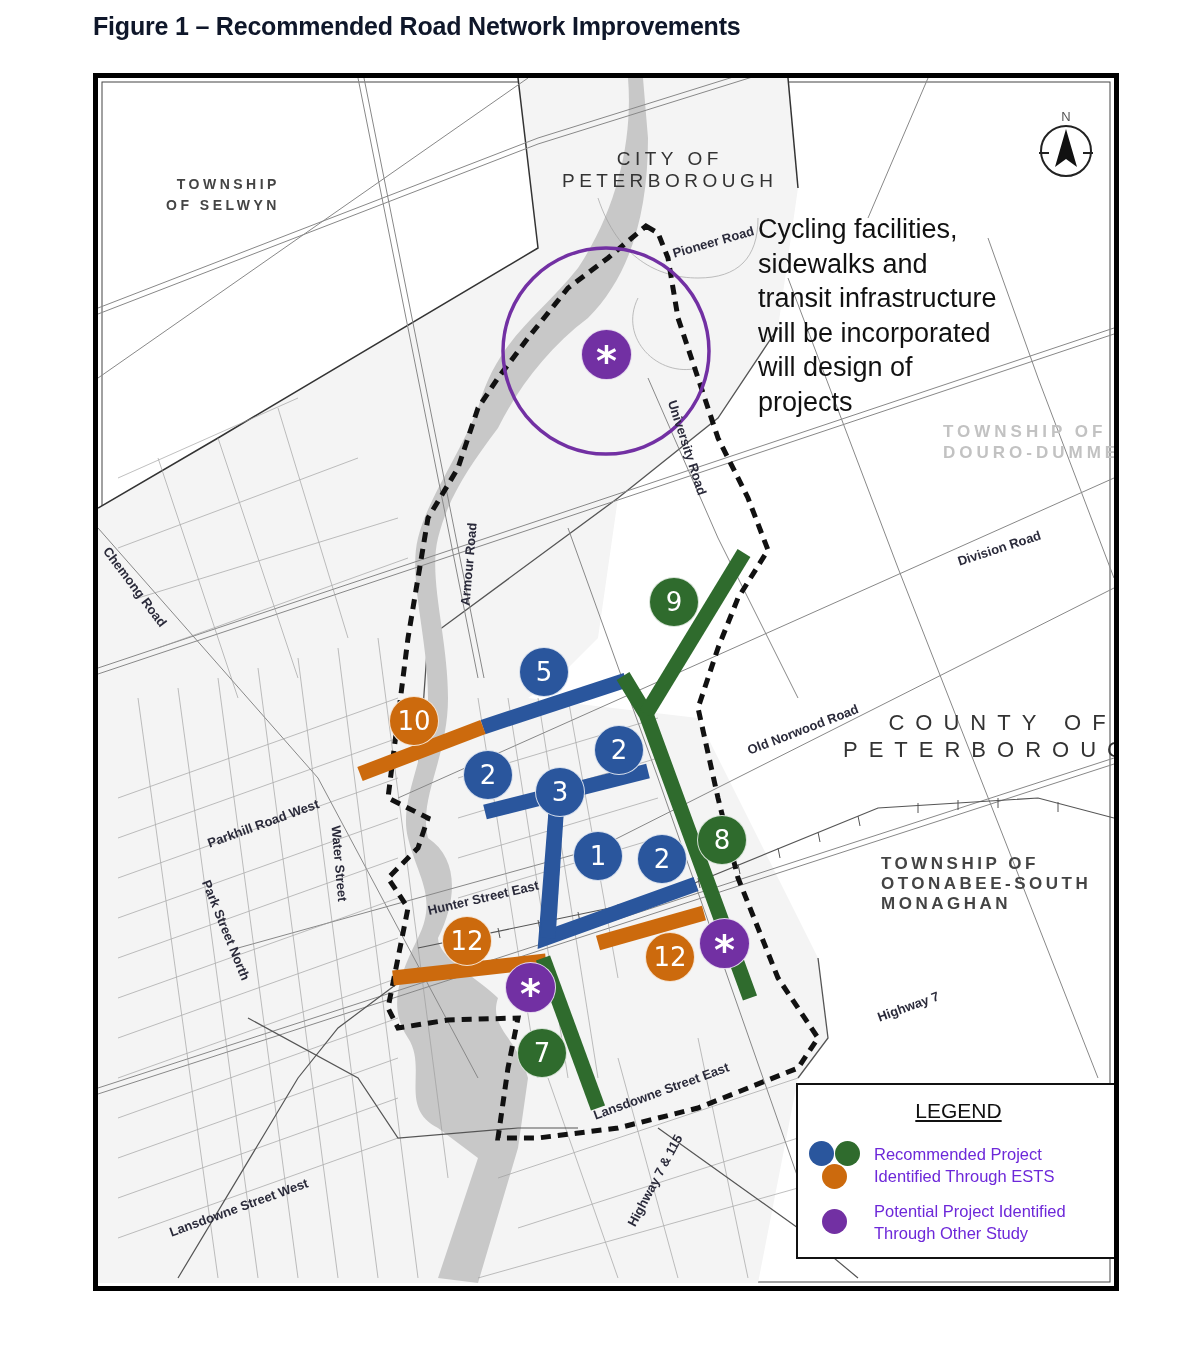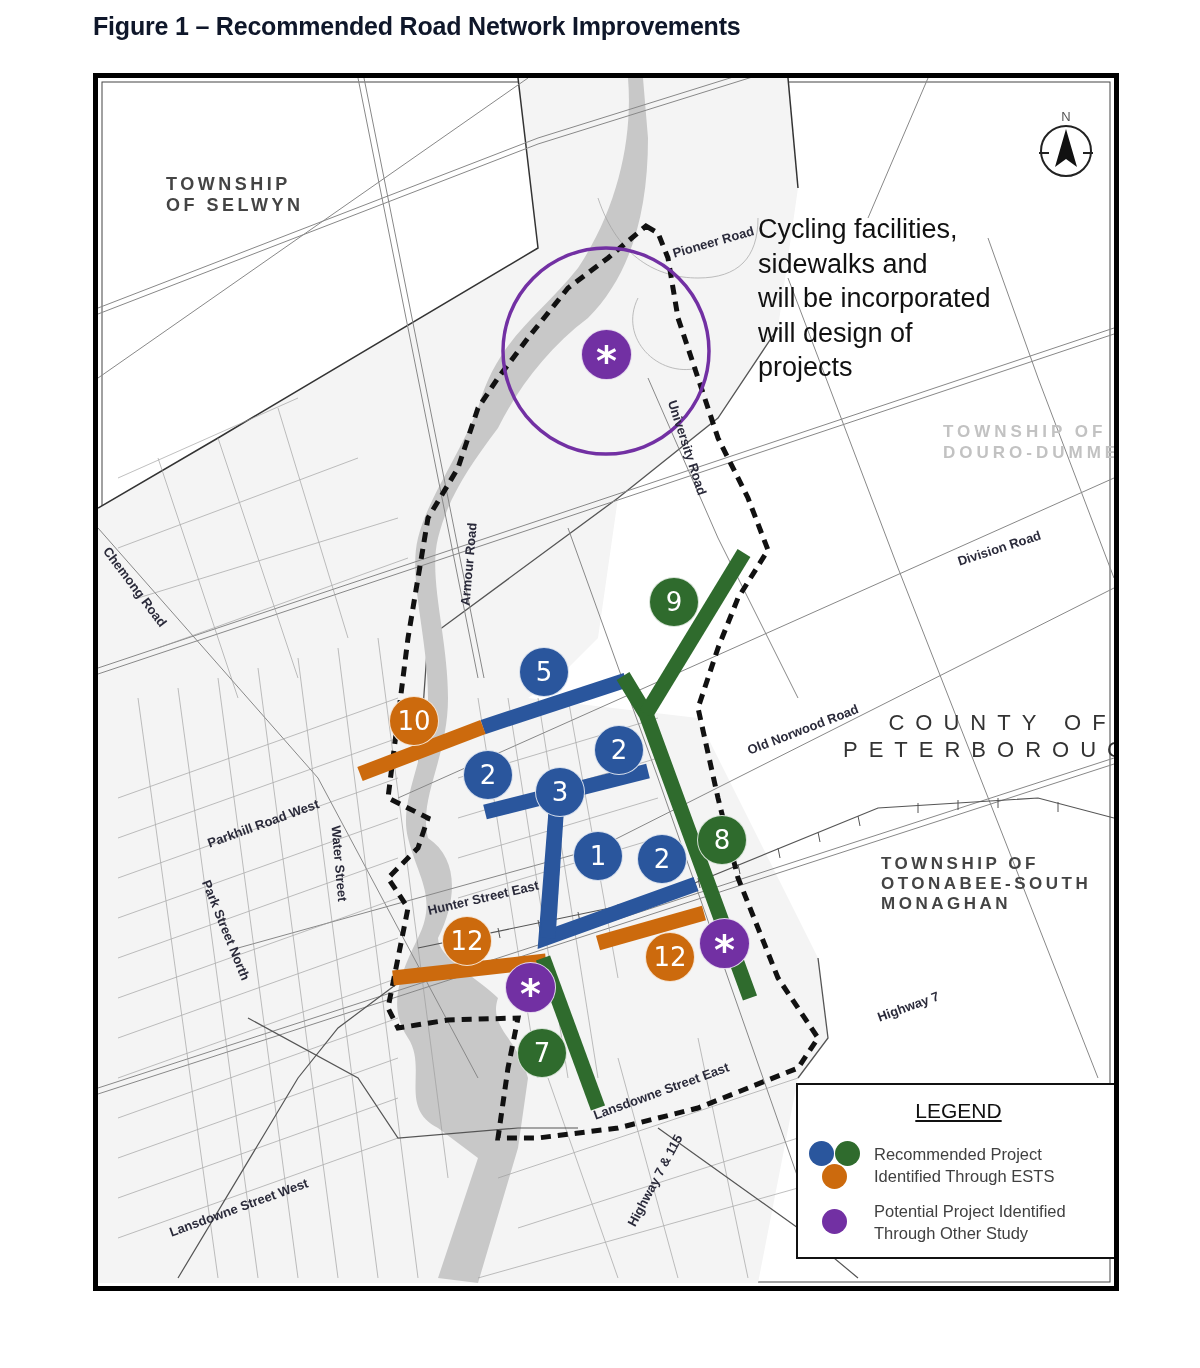--- a/index.html
+++ b/index.html
@@ -5,21 +5,21 @@
   html, body { margin: 0; padding: 0; background: #ffffff; }
   body { width: 1200px; height: 1368px; position: relative; overflow: hidden; font-family: "Liberation Sans", sans-serif; }
   .fig-title { position: absolute; left: 93px; top: 12px; font-family: "Liberation Sans", sans-serif; font-weight: bold; font-size: 25px; color: #0f172a; letter-spacing: -0.2px; }
   .map-frame { position: absolute; left: 93px; top: 73px; width: 1026px; height: 1218px; box-sizing: border-box; border: 5px solid #000; background: #fff; overflow: hidden; }
   .map-frame svg { position: absolute; left: 0; top: 0; }
   .note { position: absolute; left: 660px; top: 134px; font-family: "Liberation Sans", sans-serif; font-size: 27px; line-height: 34.5px; color: #111; width: 280px; background: rgba(255,255,255,0.0); }
   .note div { white-space: nowrap; }
   .legend { position: absolute; left: 698px; top: 1005px; width: 325px; height: 176px; box-sizing: border-box; border: 2px solid #111; background: #fff; }
   .legend-title { position: absolute; left: 0; right: 0; top: 14px; text-align: center; font-family: "Liberation Sans", sans-serif; font-size: 21px; text-decoration: underline; color: #111; }
   .legend-dot { position: absolute; width: 25px; height: 25px; border-radius: 50%; }
-  .legend-text { position: absolute; font-family: "Liberation Sans", sans-serif; font-size: 16.5px; line-height: 22px; color: #404040; white-space: nowrap; }
+  .legend-text { position: absolute; font-family: "Liberation Sans", sans-serif; font-size: 16.5px; line-height: 22px; color: #6d28d9; white-space: nowrap; }
   .region { position: absolute; font-family: "Liberation Sans", sans-serif; font-weight: bold; color: #444; white-space: nowrap; }
   .road-label { position: absolute; font-family: "Liberation Sans", sans-serif; font-size: 13px; font-weight: bold; color: #2a2a3a; white-space: nowrap; transform-origin: left center; }
   .marker { position: absolute; border-radius: 50%; color: #fff; font-family: "DejaVu Sans", sans-serif; font-size: 26px; display: flex; align-items: center; justify-content: center; box-sizing: border-box; border: 1.5px solid rgba(255,255,255,0.8); }
   .marker.star { font-size: 40px; font-weight: bold; padding-top: 12px; }
 </style>
 </head>
 <body>
 
 <div class="fig-title">Figure 1 – Recommended Road Network Improvements</div>
 
@@ -100,23 +100,27 @@
 
     <g transform="translate(968,73)">
       <circle cx="0" cy="0" r="25" fill="#fff" stroke="#222" stroke-width="2"></circle>
       <line x1="-27" y1="2" x2="-17" y2="2" stroke="#222" stroke-width="2"></line>
       <line x1="17" y1="2" x2="27" y2="2" stroke="#222" stroke-width="2"></line>
       <path d="M0 -22 L11 16 L0 8 L-11 16 Z" fill="#111"></path>
       <text x="0" y="-30" font-family="Liberation Sans, sans-serif" font-size="13" text-anchor="middle" fill="#555">N</text>
     </g>
   </svg>
 
-  <div class="region" style="left:68px; top:96px; font-size:18px; letter-spacing:3.5px; line-height:21px; text-align:left;">
+  <div class="region" style="left:68px; top:96px; font-size:14px; letter-spacing:3.5px; line-height:21px; text-align:right;">
     <div>TOWNSHIP</div>
     <div>OF SELWYN</div>
+  </div>
+  <div class="region" style="left:464px; top:70px; font-size:19px; letter-spacing:4.5px; line-height:22px; text-align:center; font-weight:normal; color:#333;">
+    <div>CITY OF</div>
+    <div>PETERBOROUGH</div>
   </div>
   <div class="region" style="left:845px; top:343px; font-size:17px; letter-spacing:4px; line-height:21px; color:#c2c2c2;">
     <div>TOWNSHIP OF</div>
     <div>DOURO-DUMMER</div>
   </div>
   <div class="region" style="left:745px; top:631px; font-size:22px; letter-spacing:11px; line-height:27px; font-weight:normal; color:#333; text-align:center;">
     <div>COUNTY OF</div>
     <div>PETERBOROUGH</div>
   </div>
   <div class="region" style="left:783px; top:776px; font-size:17px; letter-spacing:3.5px; line-height:20px;">
@@ -136,20 +140,21 @@
   <div class="road-label" style="left:108px; top:795px; transform:rotate(68deg);">Park Street North</div>
   <div class="road-label" style="left:330px; top:825px; transform:rotate(-13deg);">Hunter Street East</div>
   <div class="road-label" style="left:780px; top:932px; transform:rotate(-20deg);">Highway 7</div>
   <div class="road-label" style="left:496px; top:1030px; transform:rotate(-20deg);">Lansdowne Street East</div>
   <div class="road-label" style="left:72px; top:1147px; transform:rotate(-20deg);">Lansdowne Street West</div>
   <div class="road-label" style="left:533px; top:1140px; transform:rotate(-62deg);">Highway 7 &amp; 115</div>
 
   <div class="note">
     <div>Cycling facilities,</div>
     <div>sidewalks and</div>
+    <div>transit infrastructure</div>
     <div>will be incorporated</div>
     <div>will design of</div>
     <div>projects</div>
   </div>
 
   <div class="marker" style="left:421px; top:569px; width:50px; height:50px; background:#2a569d;">5</div>
   <div class="marker" style="left:291px; top:618px; width:50px; height:50px; background:#cc6a0d;">10</div>
   <div class="marker" style="left:365px; top:672px; width:50px; height:50px; background:#2a569d;">2</div>
   <div class="marker" style="left:496px; top:647px; width:50px; height:50px; background:#2a569d;">2</div>
   <div class="marker" style="left:437px; top:689px; width:50px; height:50px; background:#2a569d;">3</div>

